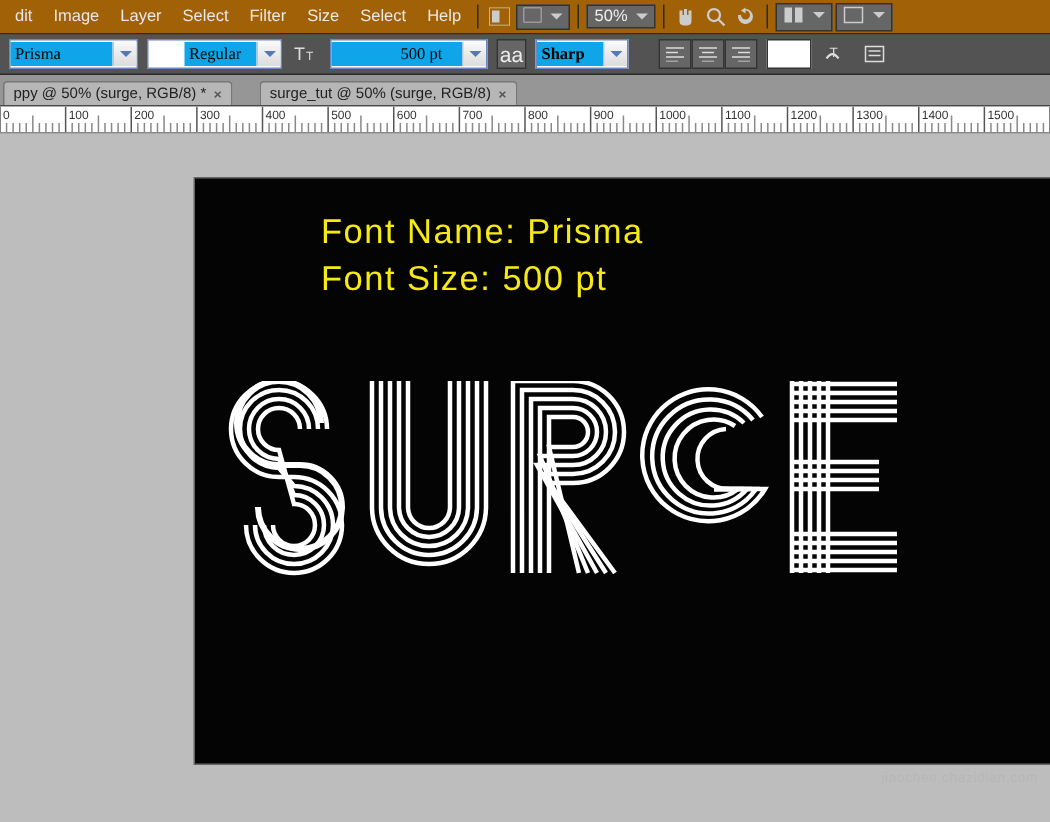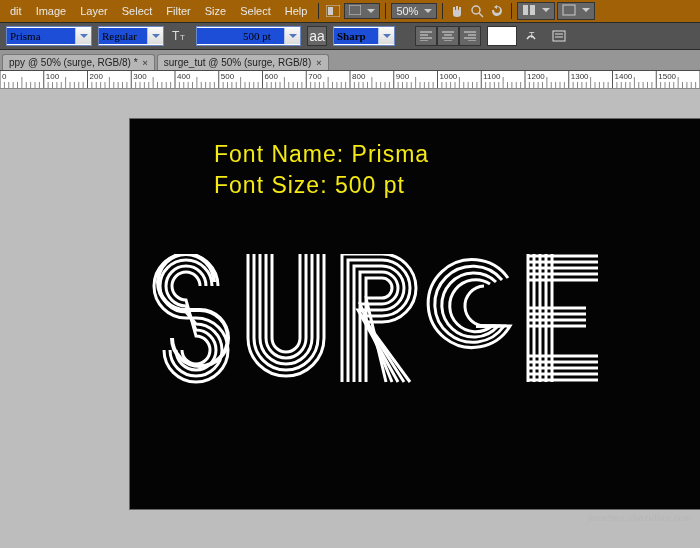--- a/index.html
+++ b/index.html
@@ -4,31 +4,31 @@
 <style>
 html,body{margin:0;padding:0;width:700px;height:548px;overflow:hidden;font-family:Tahoma,Arial,sans-serif;font-size:11px;background:#404040;color:#000}
 .menubar{background:#a16207;color:#e8e8e8;height:22px;display:flex;align-items:center;padding:0 4px;gap:2px;border-bottom:1px solid #2a2a2a}
 .menubar .item{padding:2px 6px}
 .menubar .sep{width:1px;height:16px;background:#2a2a2a;margin:0 3px}
 .menubar .icon-chk{width:18px;height:18px;display:flex;align-items:center;justify-content:center}
 .menubar .drop{background:#666;border:1px solid #333;padding:1px 18px 1px 4px;position:relative;color:#eee}
 .menubar .drop::after{content:"";position:absolute;right:4px;top:5px;border:4px solid transparent;border-top-color:#ccc}
 .optbar{background:#535353;height:26px;display:flex;align-items:center;padding:0 6px;gap:6px;border-bottom:1px solid #2a2a2a}
 .combo{background:#fff;border:1px solid #6b88c6;height:18px;display:flex;align-items:center}
-.combo input{border:0;outline:0;height:16px;font:11px Tahoma;padding:0 3px;background:#1d4ed8}
+.combo input{border:0;outline:0;height:16px;font:11px Tahoma;padding:0 3px;background:#0ea5e9}
 .combo .btn{width:15px;height:16px;background:linear-gradient(#f9f9f9,#dcdcdc);border-left:1px solid #b8c5e0;position:relative}
 .combo .btn::after{content:"";position:absolute;left:4px;top:6px;border:4px solid transparent;border-top-color:#5577bb}
 .ticon{width:20px;height:20px;display:flex;align-items:center;justify-content:center}
 .aa{width:18px;height:18px;background:#666;border:1px solid #333;color:#eee;font-size:14px;display:flex;align-items:center;justify-content:center}
 .align-group{display:flex}
 .align{width:20px;height:18px;background:#666;border:1px solid #333;display:flex;align-items:center;justify-content:center}
 .align svg{display:block}
 .swatch{width:28px;height:18px;border:1px solid #333;background:#fff}
 .tabbar{background:#969696;height:20px;display:flex;align-items:flex-end;padding-left:2px;border-bottom:1px solid #4a4a4a}
-.tab{background:#b6b6b6;border:1px solid #777;border-bottom:0;border-top-left-radius:3px;border-top-right-radius:3px;padding:2px 6px;margin-right:2px;font-size:10px;color:#222;display:flex;align-items:center;gap:5px}
+.tab{background:#b6b6b6;border:1px solid #777;border-bottom:0;border-top-left-radius:3px;border-top-right-radius:3px;padding:2px 6px;margin-right:18px;font-size:10px;color:#222;display:flex;align-items:center;gap:5px}
 .tab .x{color:#555;font-weight:bold;font-size:9px}
 .ruler{background:#fff;height:17px;border-bottom:1px solid #888;position:relative;overflow:hidden;font-size:8px;color:#333}
 .workspace{background:#bdbdbd;width:700px;height:463px;position:relative}
 .canvas{position:absolute;left:130px;top:30px;width:587px;height:390px;background:#040404;box-shadow:0 0 0 1px #666}
 .canvas .info{position:absolute;left:84px;top:20px;color:#f5ea14;font:300 23px/1.35 "Century Gothic","Twentieth Century",Futura,Arial,sans-serif;letter-spacing:1px}
 .surge{position:absolute;left:22px;top:135px}
 .watermark{position:absolute;right:8px;bottom:8px;color:rgba(210,210,210,.75);font:13px/1 Arial;letter-spacing:2px;display:flex;align-items:center;gap:6px}
 .watermark .cn{font-size:17px;letter-spacing:3px}
 .watermark .tag{background:rgba(30,30,30,.55);color:#ddd;padding:2px 4px;font-size:11px;letter-spacing:1px}
 .sub{position:absolute;right:8px;bottom:29px;color:rgba(180,180,180,.7);font-size:9px;letter-spacing:.5px}
@@ -83,21 +83,21 @@
         <rect x="1" y="1" width="12" height="10" fill="none" stroke="#ccc"></rect>
       </svg></span>
 </div>
 
 <div class="optbar">
   <div class="combo">
     <input style="width: 62px;" value="Prisma">
     <div class="btn"></div>
   </div>
   <div class="combo">
-    <input style="width: 42px;" value="Regular">
+    <input style="width: 42px; margin-left: 24px;" value="Regular">
     <div class="btn"></div>
   </div>
   <span class="ticon">
       <svg width="16" height="16">
         <text x="0" y="12" font-size="12" fill="#ddd">T</text>
         <text x="8" y="12" font-size="8" fill="#ddd">T</text>
       </svg>
     </span>
   <div class="combo">
     <input style="width: 38px; padding-left: 46px;" value="500 pt">

